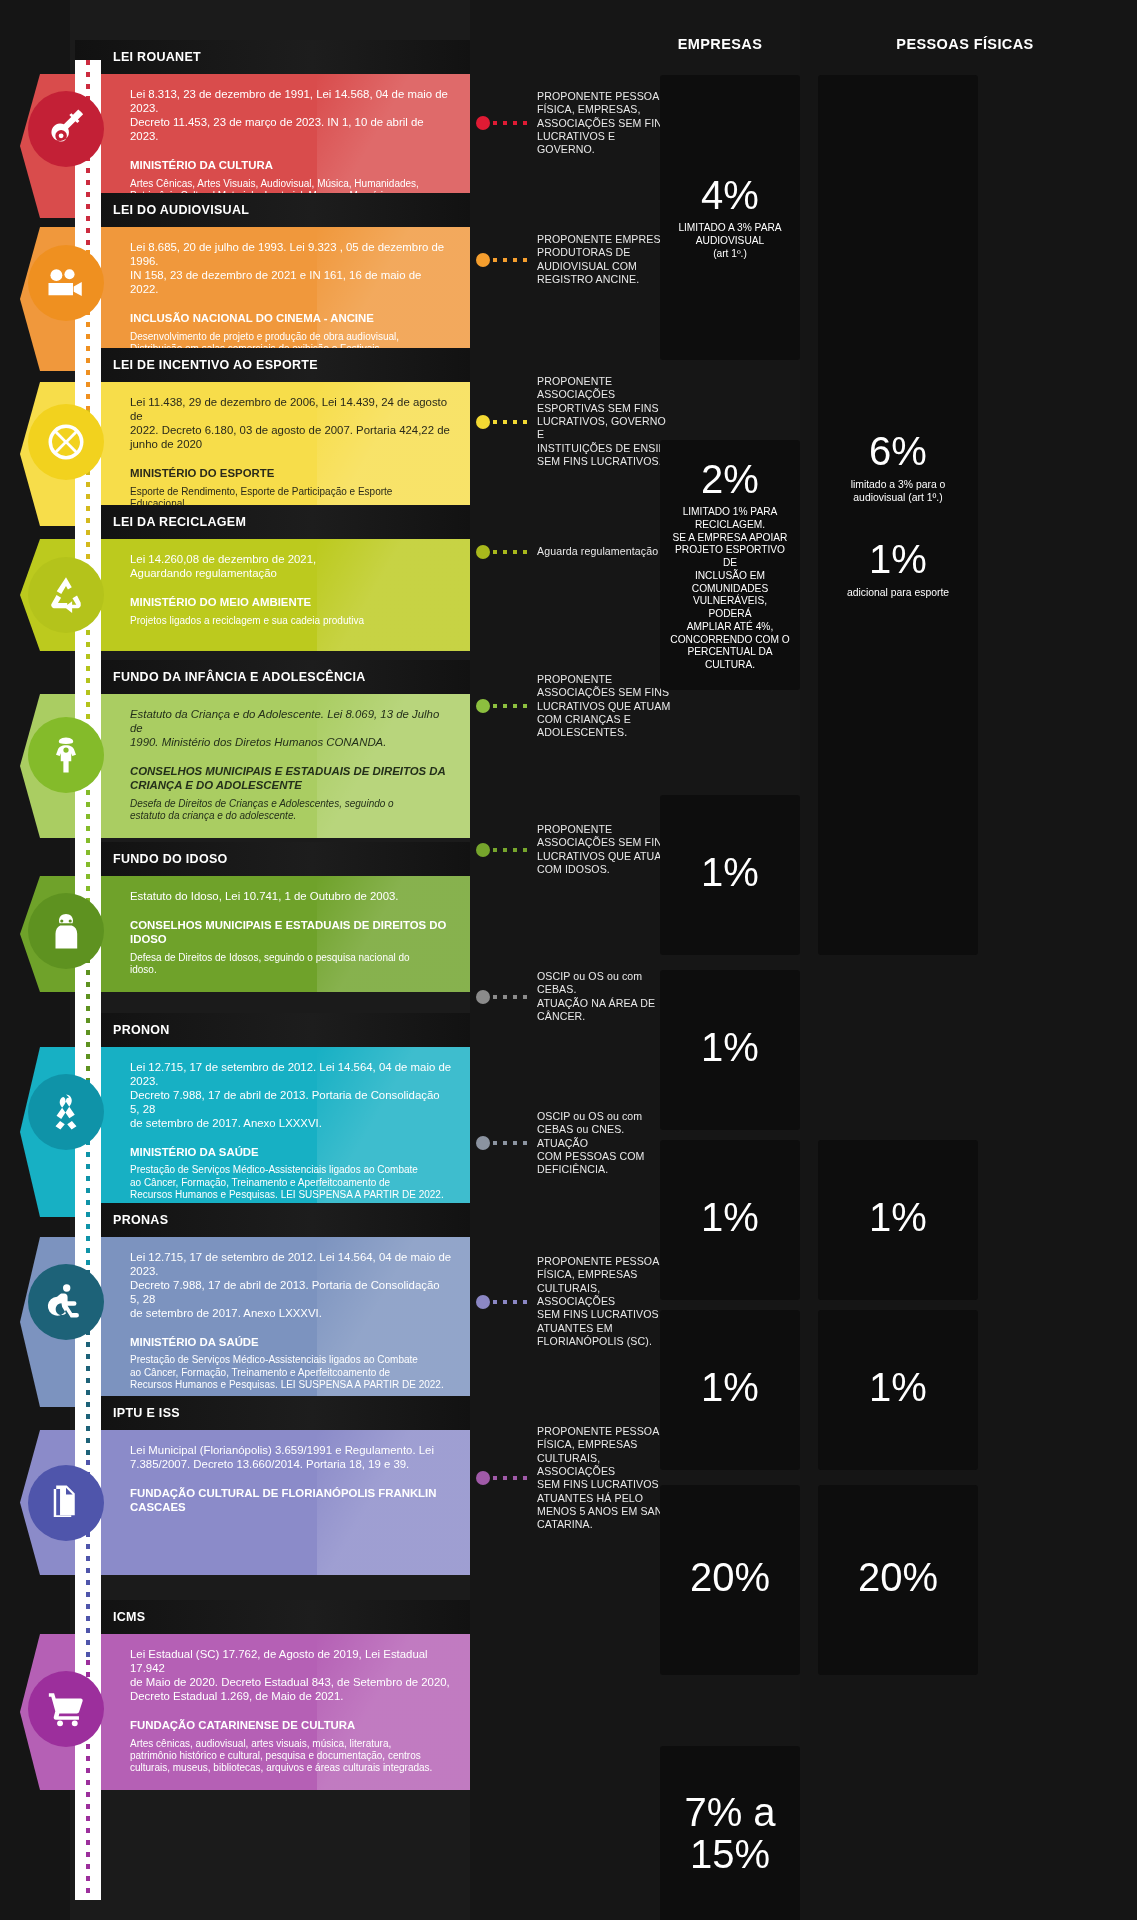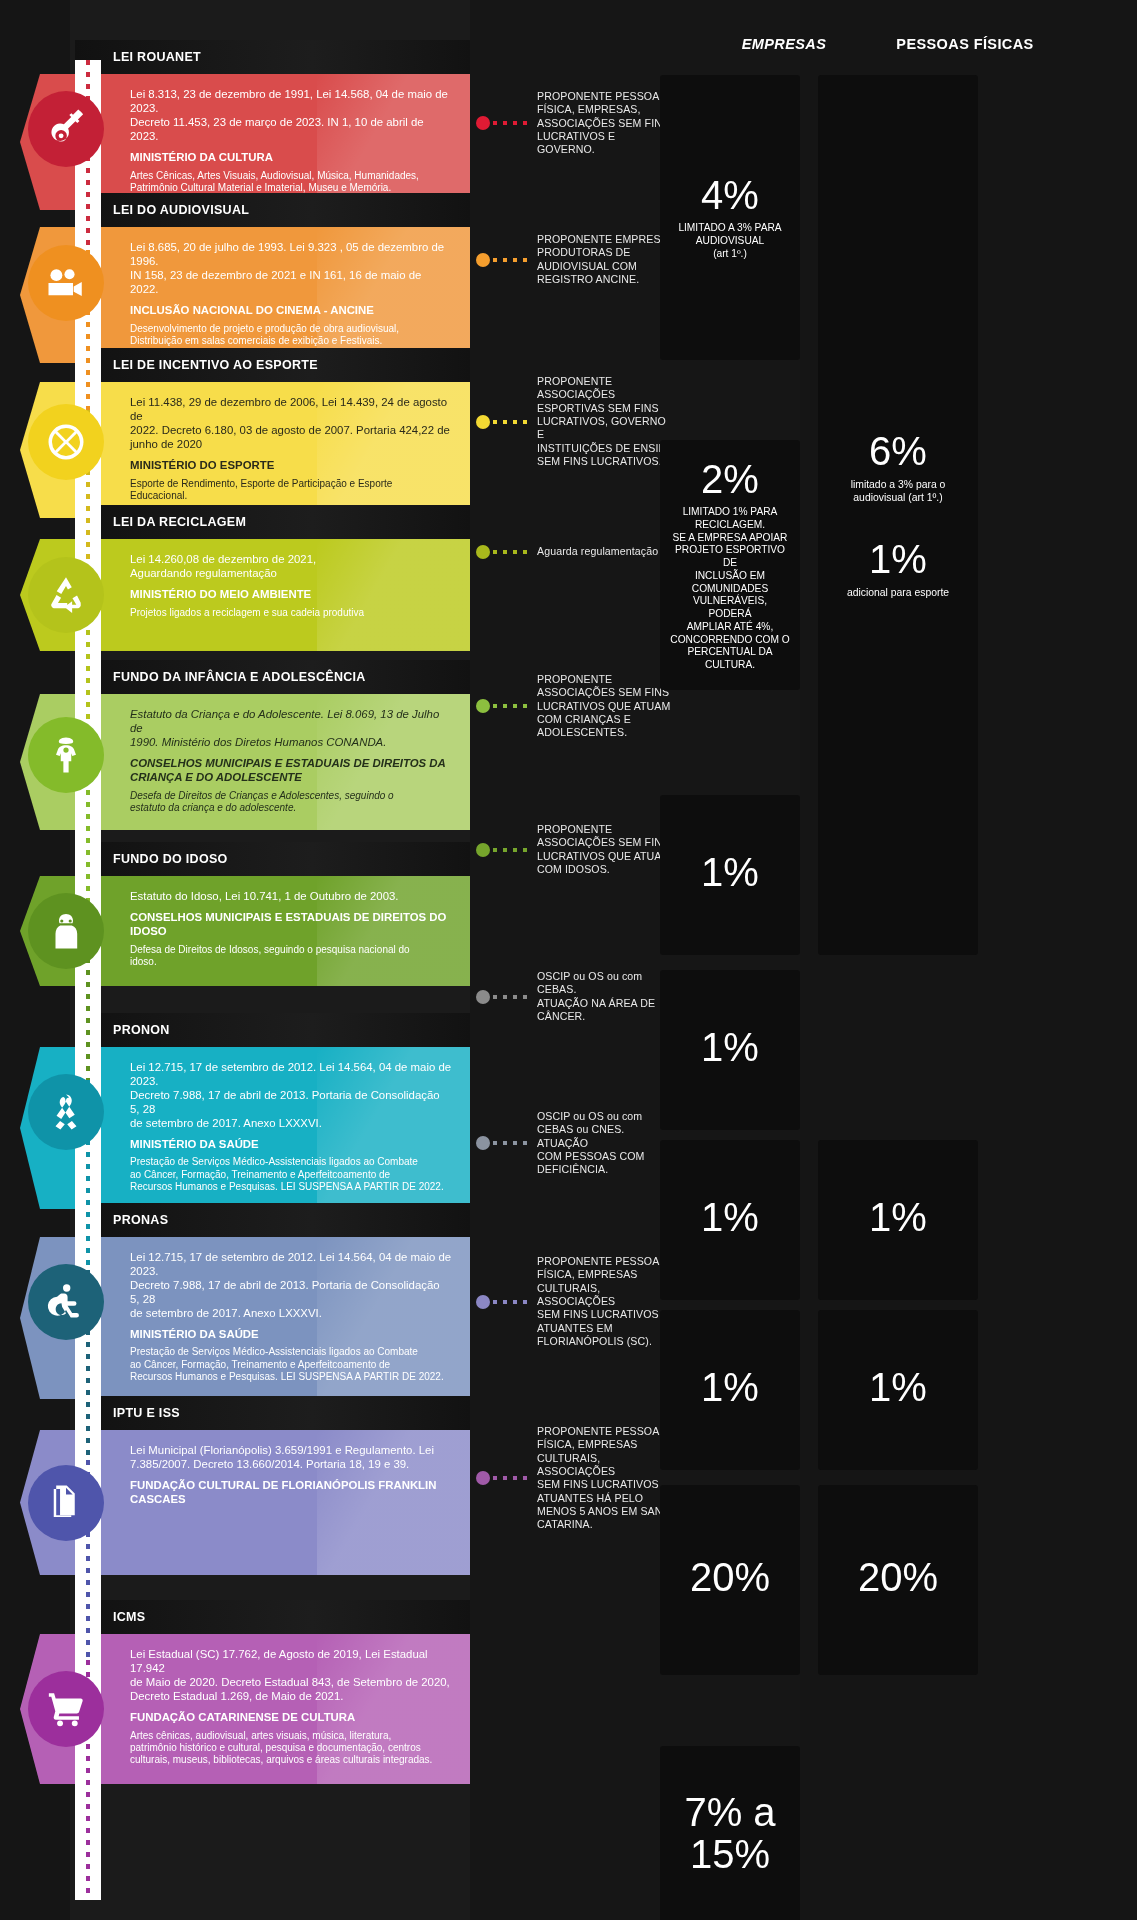--- a/index.html
+++ b/index.html
@@ -57,21 +57,21 @@
   .card .gloss {
     position: absolute; right: 0; top: 0; bottom: 0; width: 34%;
     background: linear-gradient(120deg, rgba(255,255,255,0) 0%, rgba(255,255,255,.17) 40%, rgba(255,255,255,.17) 100%);
     pointer-events: none;
   }
   .card .fold {
     position: absolute; left: 22px; bottom: -18px; width: 140px; height: 18px;
     clip-path: polygon(0 0, 100% 0, 100% 100%, 30px 100%, 0 40%);
   }
   .law { font-size: 11.4px; line-height: 1.22; position: relative; z-index: 2; }
-  .org { font-size: 11.4px; font-weight: bold; line-height: 1.22; margin-top: 7px; position: relative; z-index: 2; }
+  .org { font-size: 11.4px; font-weight: bold; line-height: 1.22; margin-top: 15px; position: relative; z-index: 2; }
   .scope { font-size: 10px; line-height: 1.22; margin-top: 5px; position: relative; z-index: 2; }
 
   .iconcirc {
     position: absolute; left: 28px; top: 50%; transform: translateY(-50%);
     width: 76px; height: 76px; border-radius: 50%;
     display: flex; align-items: center; justify-content: center;
     z-index: 4;
   }
   .iconcirc svg { width: 42px; height: 42px; fill: #ffffff; }
 
@@ -407,21 +407,21 @@
         <div class="ptext" style="text-transform:none">PROPONENTE PESSOA
 FÍSICA, EMPRESAS
 CULTURAIS, ASSOCIAÇÕES
 SEM FINS LUCRATIVOS
 ATUANTES HÁ PELO
 MENOS 5 ANOS EM SANTA
 CATARINA.</div>
       </div>
     </div>
 
-  <div class="colhdr" style="left:684px; width:200px;font-style:italic;">EMPRESAS</div>
+  <div class="colhdr" style="left:620px; width:200px;">EMPRESAS</div>
   <div class="colhdr" style="left:800px; width:330px;">PESSOAS FÍSICAS</div>
   <div id="pct-host">
       <div class="pbox" style="left: 660px; width: 140px; top: 75px; height: 285px;">
         <div class="pbig" style="white-space:pre-line">4%</div>
         <div class="psub">LIMITADO A 3% PARA
 AUDIOVISUAL
 (art 1º.)</div>
       </div>
       <div class="pbox" style="left: 660px; width: 140px; top: 440px; height: 250px;">
         <div class="pbig" style="white-space:pre-line">2%</div>

